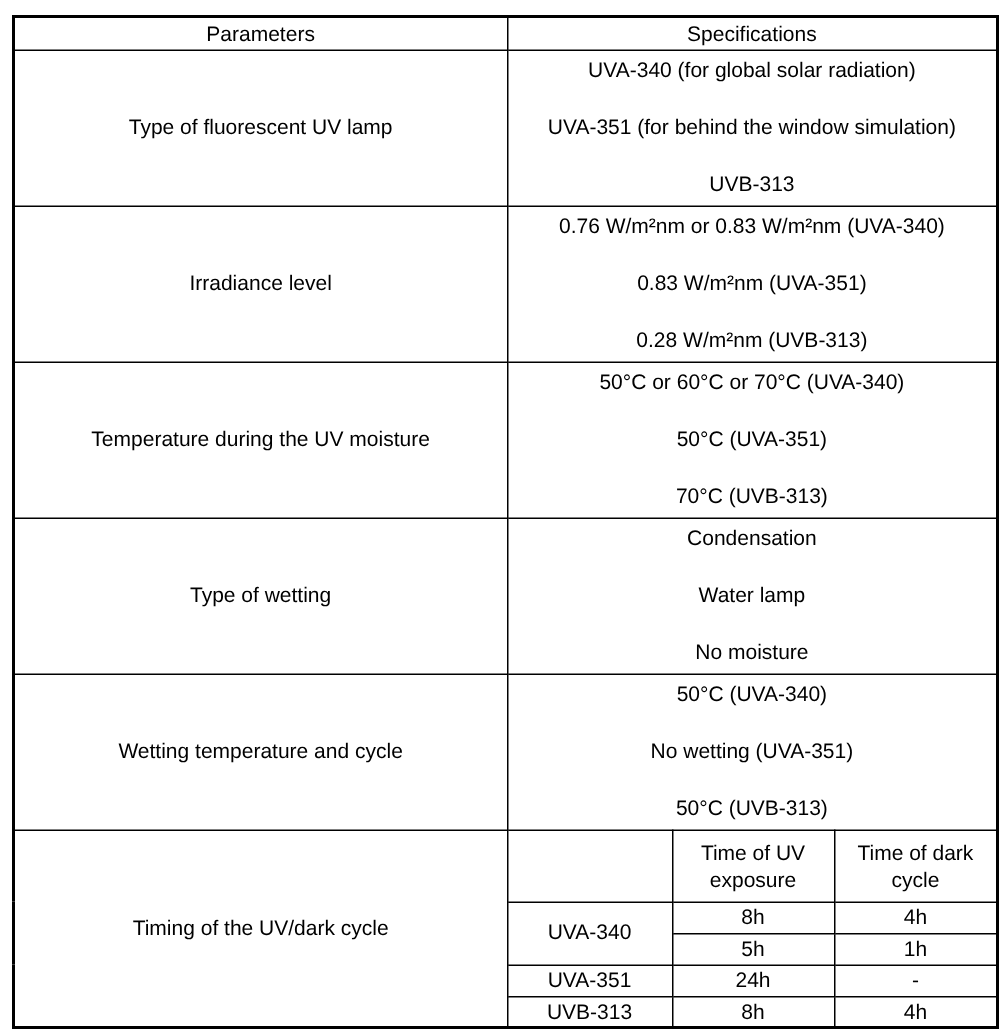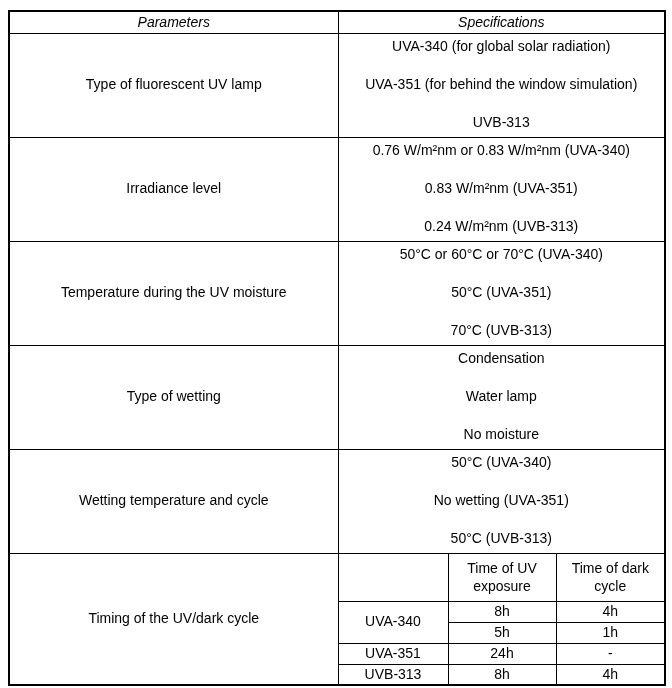--- a/index.html
+++ b/index.html
@@ -34,21 +34,21 @@
     text-align: center;
     vertical-align: middle;
     overflow: hidden;
   }
   col.c-param { width: 329px; }
   col.c-lamp  { width: 110px; }
   col.c-uv    { width: 108px; }
   col.c-dark  { width: 109px; }
 
   tr.r-head { height: 22px; }
-  tr.r-head td { font-size: 14px; padding: 1px 16px; font-style: italic; }
+  tr.r-head td { font-size: 14px; padding: 1px 16px; }
 
   tr.r-main { height: 104px; }
   td.param { text-align: center; vertical-align: middle; padding: 2px 6px; margin-left: 36px; }
 
   td.spec { vertical-align: middle; }
   .stack {
     height: 96px;
     display: flex;
     flex-direction: column;
     justify-content: space-between;
@@ -91,21 +91,21 @@
         </div>
       </td>
     </tr>
 
     <tr class="r-main">
       <td class="param">Irradiance level</td>
       <td class="spec" colspan="3">
         <div class="stack">
           <span>0.76 W/m²nm or 0.83 W/m²nm (UVA-340)</span>
           <span>0.83 W/m²nm (UVA-351)</span>
-          <span>0.24 W/m²nm (UVB-313)</span>
+          <span>0.28 W/m²nm (UVB-313)</span>
         </div>
       </td>
     </tr>
 
     <tr class="r-main">
       <td class="param">Temperature during the UV moisture</td>
       <td class="spec" colspan="3">
         <div class="stack">
           <span>50°C or 60°C or 70°C (UVA-340)</span>
           <span>50°C (UVA-351)</span>

